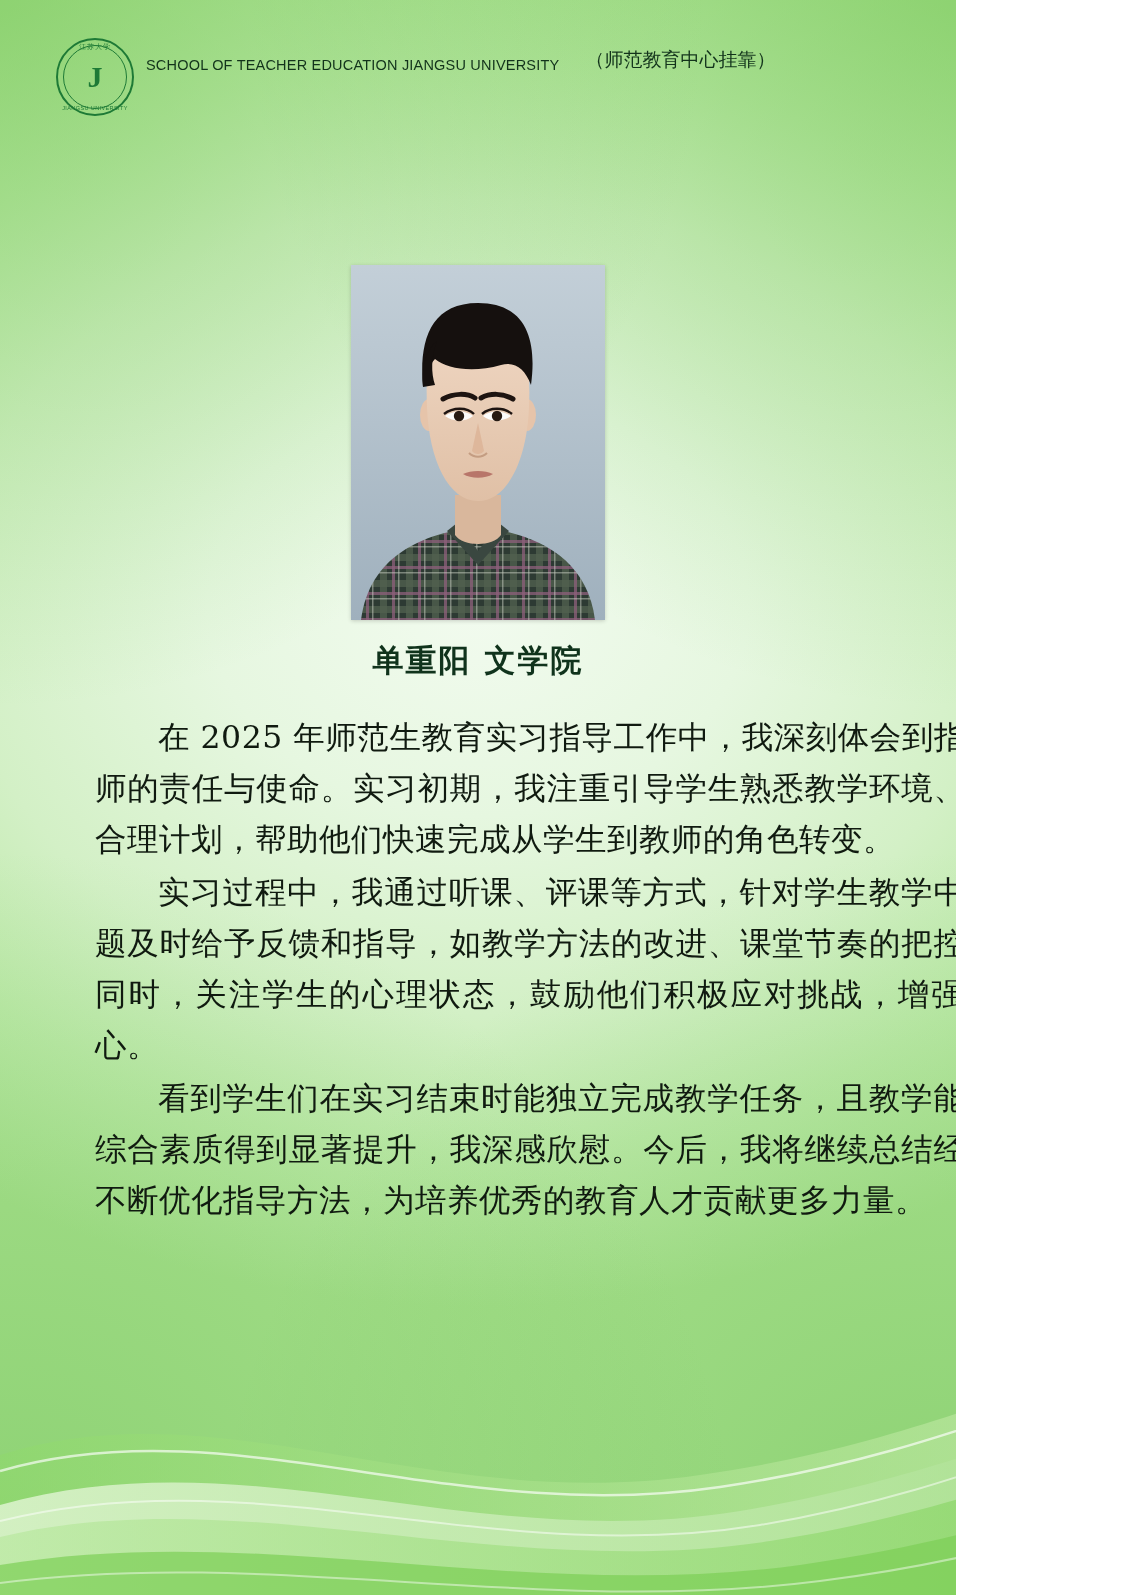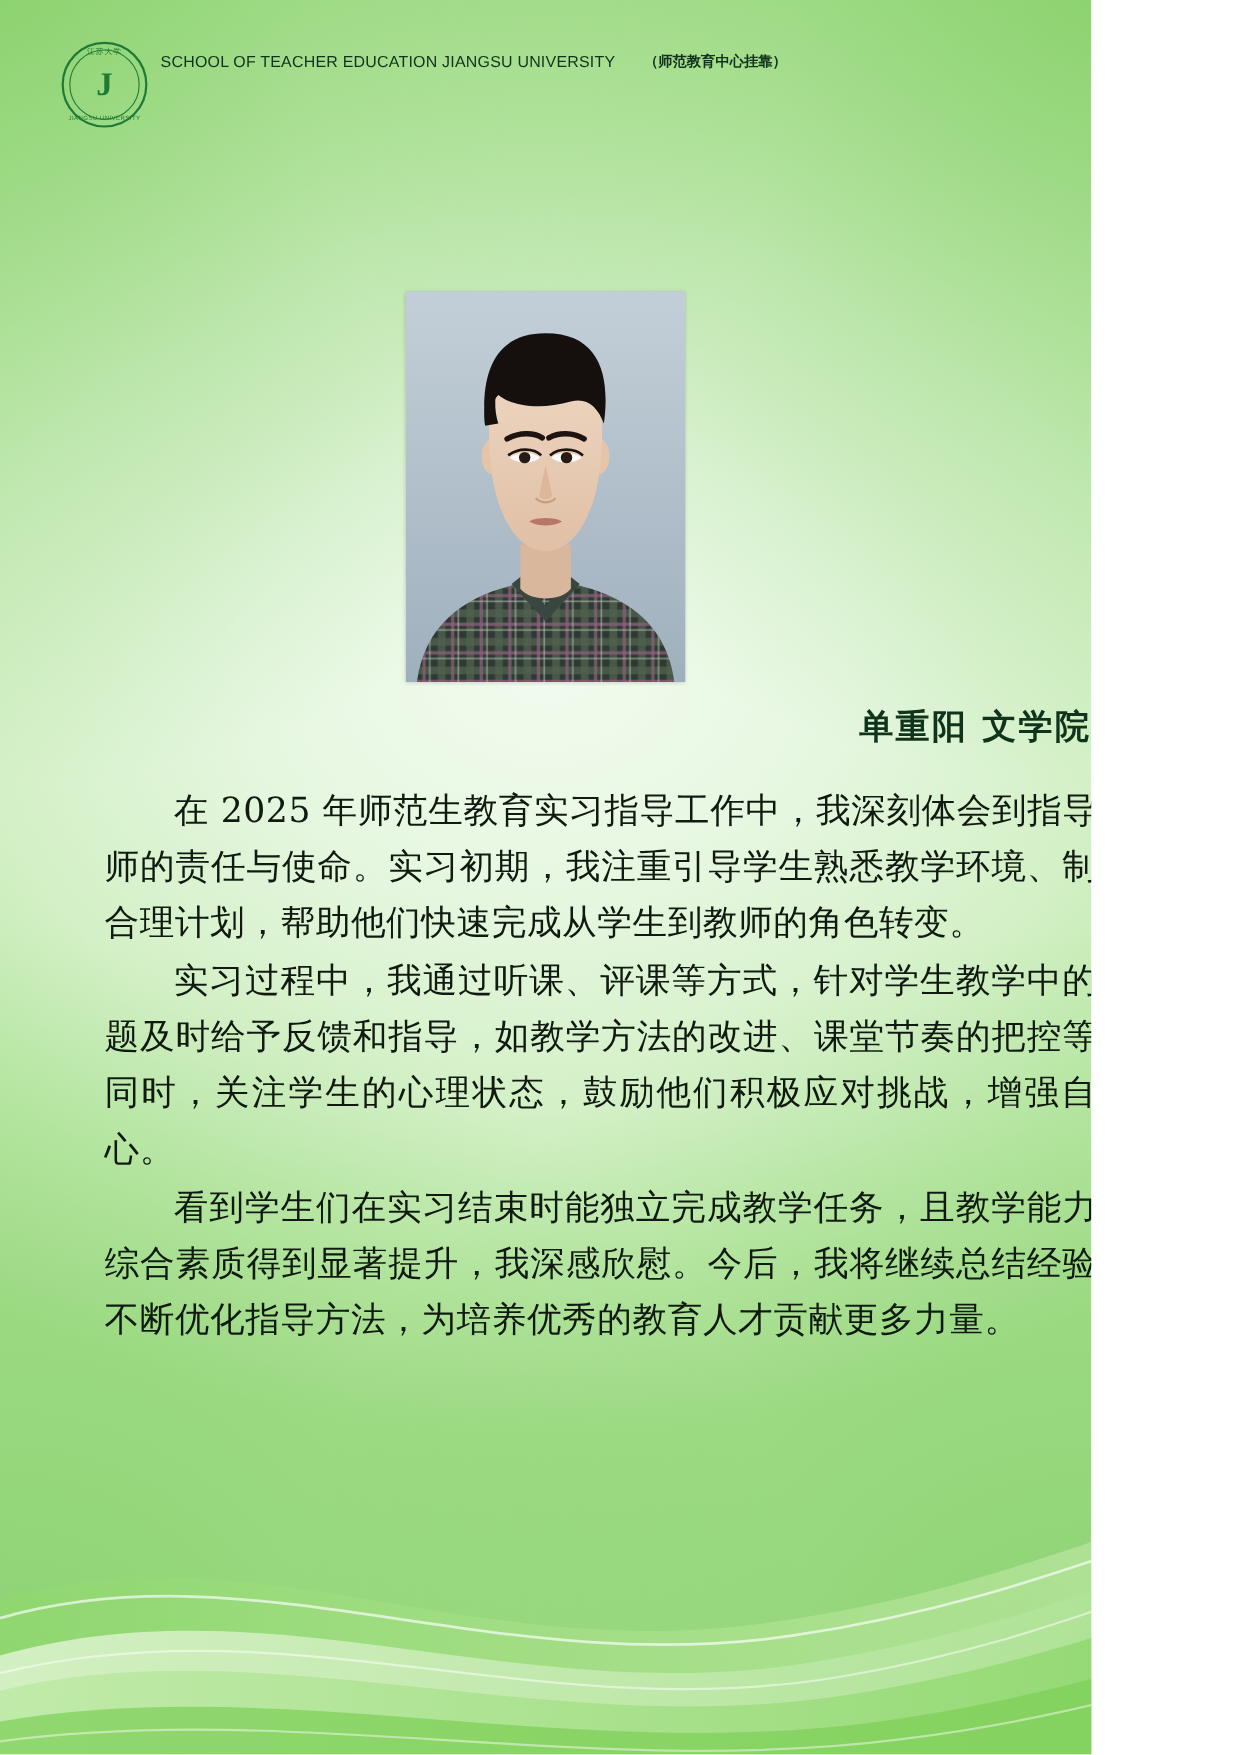--- a/index.html
+++ b/index.html
@@ -12,21 +12,20 @@
     font-family: "Liberation Sans", sans-serif;
     overflow: hidden;
   }
   .poster {
     position: relative;
     width: 956px;
     height: 1595px;
     background:
       radial-gradient(ellipse 900px 700px at 50% 38%, #f2fbef 0%, #e6f7e0 30%, #d3f0c6 58%, #bde9a9 78%, #a9e08f 100%);
     overflow: hidden;
-    padding-left: 36px;
   }
   
   .corner-shade {
     position: absolute;
     inset: 0;
     background:
       radial-gradient(circle at 0% 0%, rgba(120,200,90,0.55) 0%, rgba(120,200,90,0) 38%),
       radial-gradient(circle at 100% 0%, rgba(120,200,90,0.55) 0%, rgba(120,200,90,0) 38%),
       radial-gradient(circle at 0% 100%, rgba(110,195,85,0.5) 0%, rgba(110,195,85,0) 40%),
       radial-gradient(circle at 100% 100%, rgba(110,195,85,0.5) 0%, rgba(110,195,85,0) 40%);
@@ -112,22 +111,22 @@
   }
   .header-en {
     font-family: "Liberation Sans", sans-serif;
     font-size: 14.5px;
     color: #12331b;
     letter-spacing: 0.2px;
     white-space: nowrap;
   }
   .header-sub {
     font-family: "DejaVu Serif", "Liberation Serif", serif;
-    font-size: 13px;
-    font-weight: bold;
+    font-size: 19px;
+    font-weight: normal;
     color: #12331b;
     margin-left: 26px;
     white-space: nowrap;
   }
 
   
   .title {
     position: absolute;
     top: 142px;
     left: 0;
@@ -159,21 +158,21 @@
     background: #b9c7d4;
   }
   .photo-svg { display: block; width: 100%; height: 100%; }
 
   
   .person-name {
     position: absolute;
     top: 640px;
     left: 0;
     width: 100%;
-    text-align: right;
+    text-align: center;
     font-family: "DejaVu Serif", "Liberation Serif", serif;
     font-weight: bold;
     font-size: 31px;
     color: #10331c;
     letter-spacing: 2px;
   }
 
   
   .body-text {
     position: absolute;

